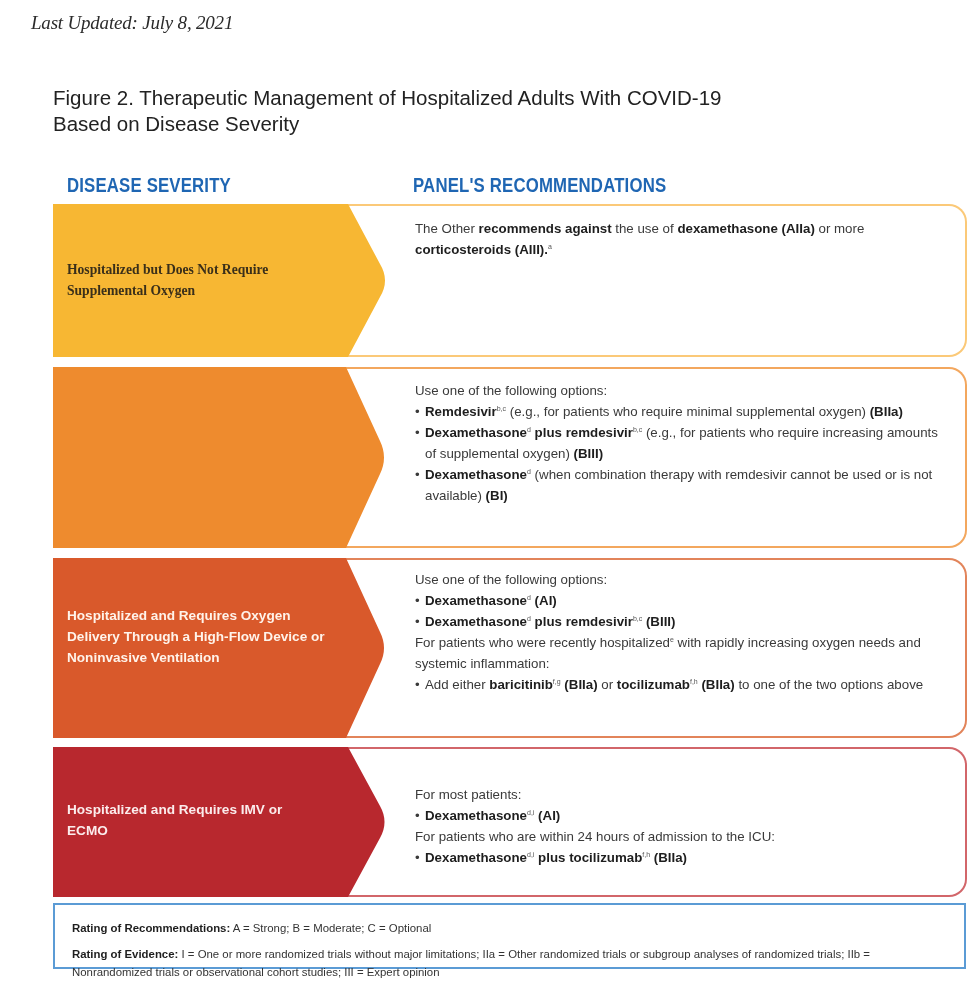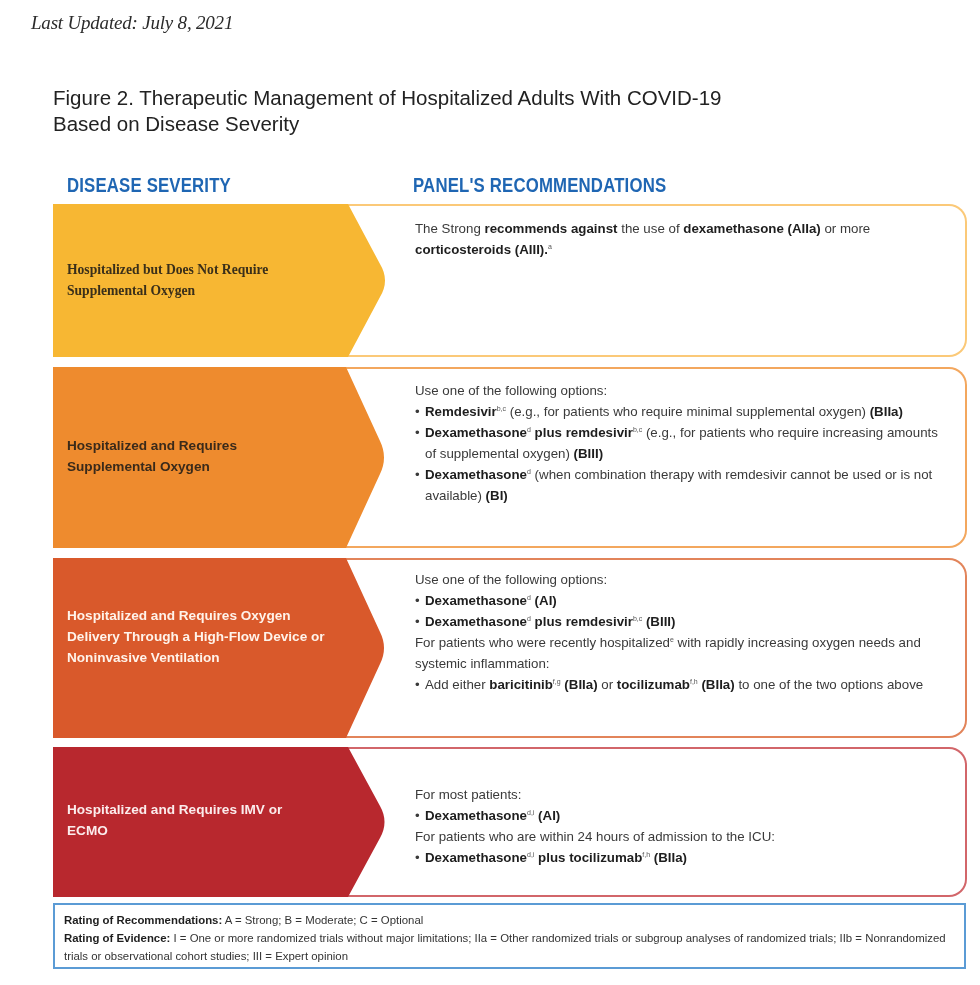--- a/index.html
+++ b/index.html
@@ -29,21 +29,21 @@
   .rec-text ul { margin: 0; padding: 0; list-style: none; }
   .rec-text li { position: relative; padding-left: 10px; }
   .rec-text li::before { content: "•"; position: absolute; left: 0; top: 0; }
   .rec-text b { color: #1e1e1e; }
   .rec-text sup { font-size: 7px; vertical-align: super; line-height: 0; color: #555; }
 
   .legend { position: absolute; left: 53px; top: 903px; width: 913px; height: 66px;
             border: 2px solid #5b9bd5; box-sizing: border-box; padding: 6px 9px;
             font-size: 11.4px; line-height: 18px; color: #333; }
   .legend b { color: #1e1e1e; }
-  .legend p { margin: 0; }
+  .legend p { margin: 8px; }
 </style>
 </head>
 <body>
 
 <div class="updated">Last Updated: July 8, 2021</div>
 
 <div class="fig-title">
   <div>Figure 2. Therapeutic Management of Hospitalized Adults With COVID-19</div>
   <div>Based on Disease Severity</div>
 </div>
@@ -51,30 +51,29 @@
 <div class="col-head left">DISEASE SEVERITY</div>
 <div class="col-head right">PANEL'S RECOMMENDATIONS</div>
 
 <div class="row" style="top:204px;height:153px;">
   <div class="rec-box" style="border-color:#fbc978;"></div>
   <svg class="arrow" width="340" height="153">
       <path d="M0 0 H295 L327 60 Q337 76.5 327 93 L295 153 H0 Z" fill="#f7b733"></path>
     </svg>
   <div class="sev-label" style="top:55px;color:#3a2f1a;width:220px;font-family:Liberation Serif, serif;">Hospitalized but Does Not Require Supplemental Oxygen</div>
   <div class="rec-text" style="top:14px;">
-    <p><span>The Strong </span><b>recommends against</b><span> the use of </span><b>dexamethasone (AIIa)</b><span> or more </span><b>corticosteroids (AIII).</b><sup>a</sup></p>
+    <p><span>The Other </span><b>recommends against</b><span> the use of </span><b>dexamethasone (AIIa)</b><span> or more </span><b>corticosteroids (AIII).</b><sup>a</sup></p>
   </div>
 </div>
 
 <div class="row" style="top:367px;height:181px;">
   <div class="rec-box" style="border-color:#f3a75e;"></div>
   <svg class="arrow" width="340" height="181">
       <path d="M0 0 H293 L327 74 Q335 90.5 327 107 L293 181 H0 Z" fill="#ee8b2e"></path>
     </svg>
-  <div class="sev-label" style="top:68px;color:#3a2a1a;width:220px;">Hospitalized and Requires Supplemental Oxygen</div>
   <div class="rec-text" style="top:13px;">
     <p>Use one of the following options:</p>
     <ul>
       <li><b>Remdesivir</b><sup>b,c</sup><span> (e.g., for patients who require minimal supplemental oxygen) </span><b>(BIIa)</b></li>
       <li><b>Dexamethasone</b><sup>d</sup><b> plus remdesivir</b><sup>b,c</sup><span> (e.g., for patients who require increasing amounts of supplemental oxygen) </span><b>(BIII)</b></li>
       <li><b>Dexamethasone</b><sup>d</sup><span> (when combination therapy with remdesivir cannot be used or is not available) </span><b>(BI)</b></li>
     </ul>
   </div>
 </div>
 

